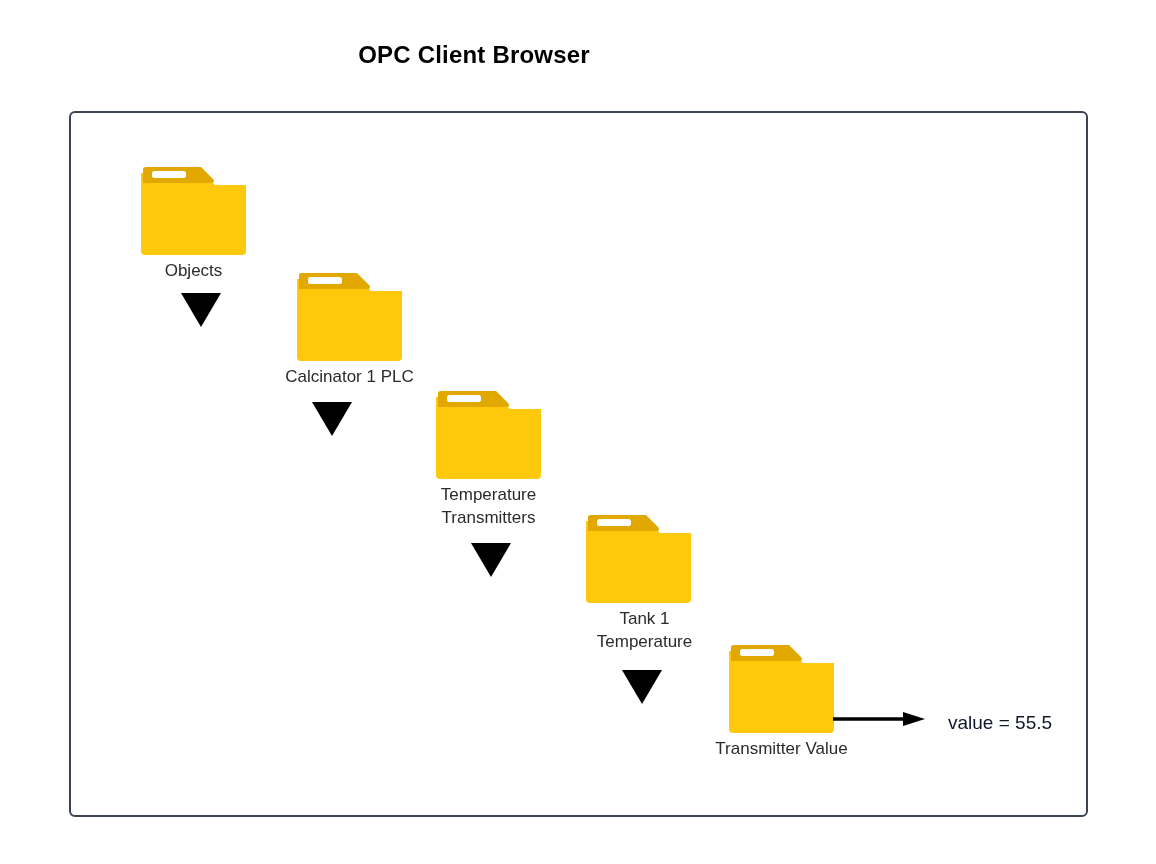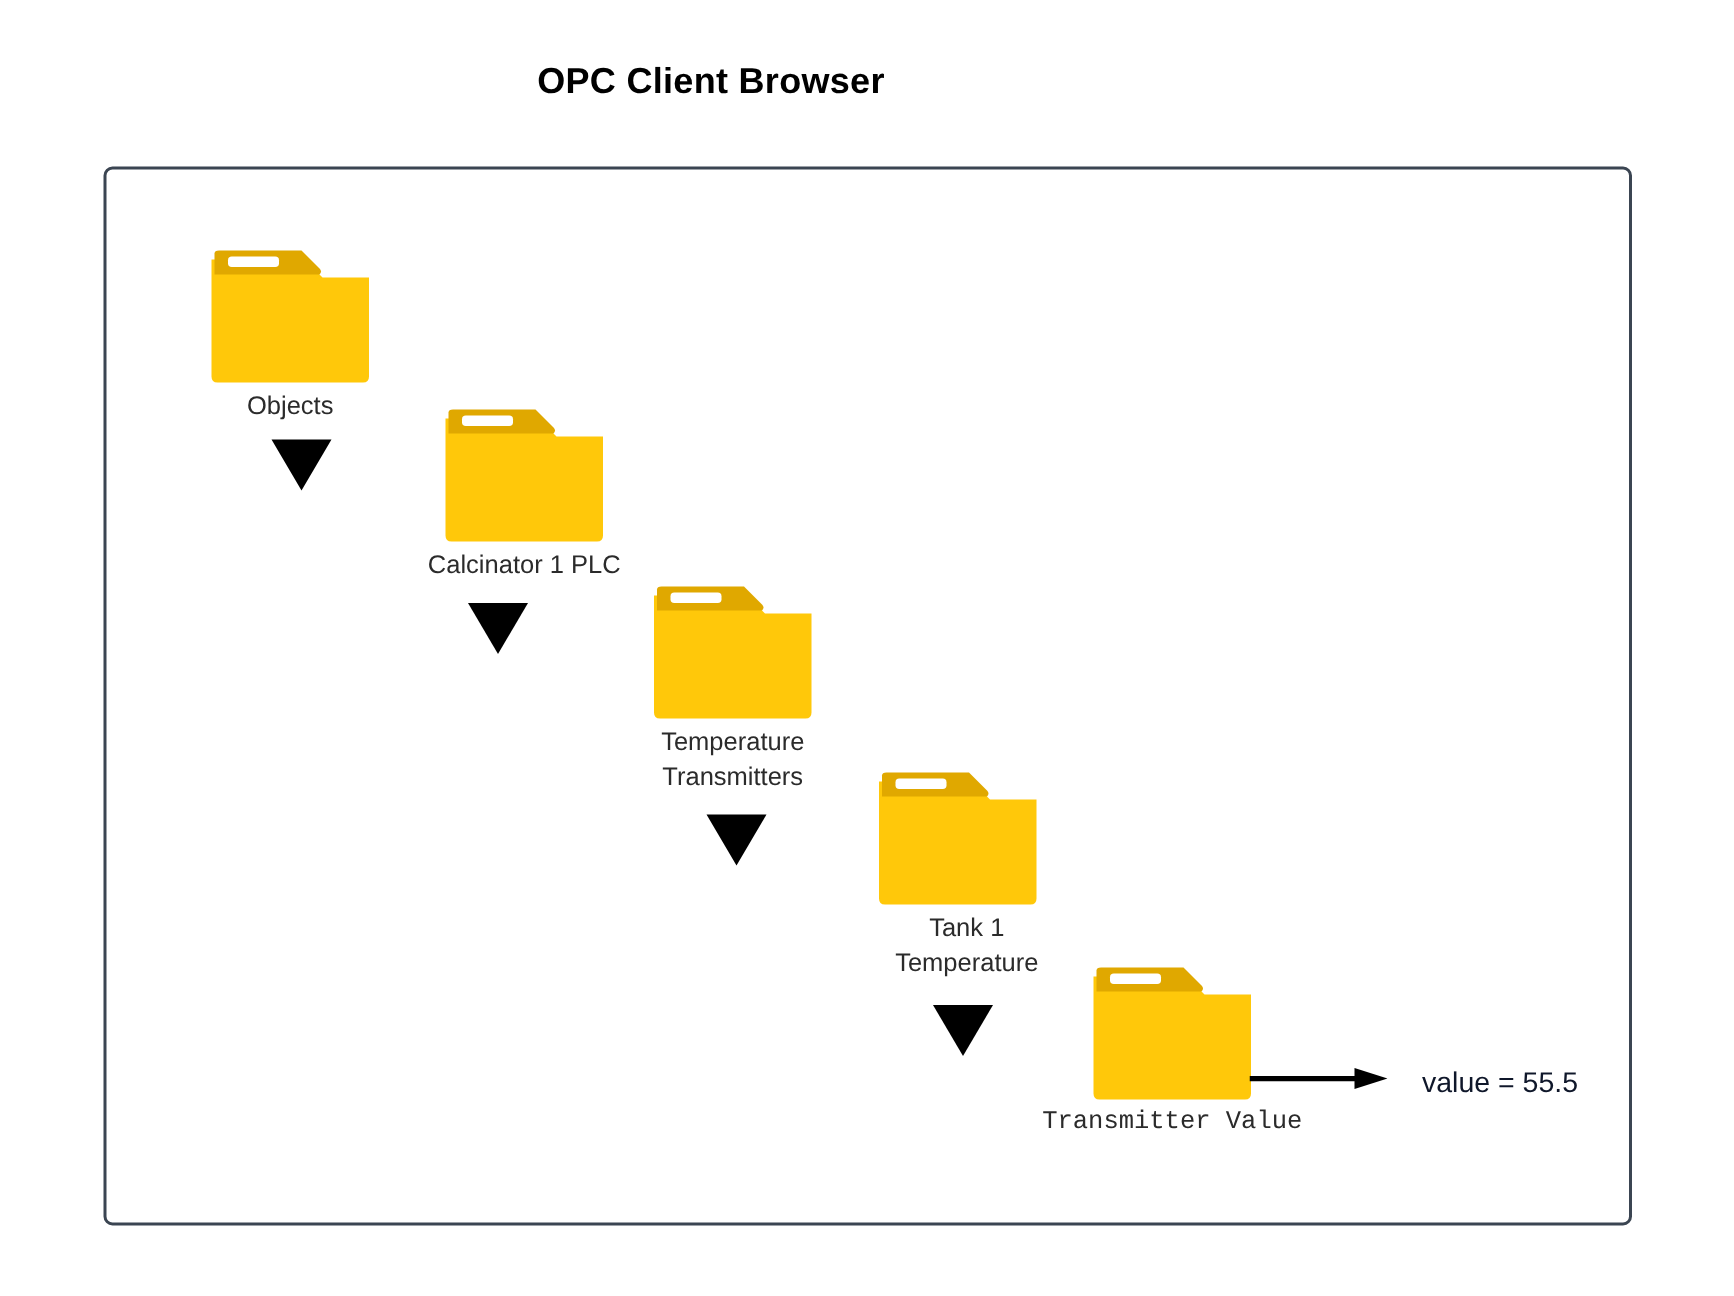--- a/index.html
+++ b/index.html
@@ -154,21 +154,21 @@
   <div class="down-arrow" style="left:551px; top:557px;"></div>
 
   <div class="node" style="left:658px; top:532px; width:105px;">
     <span class="folder">
       <svg width="105" height="88" viewBox="0 0 105 88">
         <path d="M0,6 L62,6 L74,18 L105,18 L105,84 Q105,88 101,88 L4,88 Q0,88 0,84 Z" fill="#FFC80A"></path>
         <path d="M2,2 Q2,0 5,0 L60,0 L72,12 Q74,14 72,16 L2,16 Z" fill="#E0A800"></path>
         <rect x="11" y="4" width="34" height="7" rx="2.5" fill="#FFFFFF"></rect>
       </svg>
     </span>
-    <div class="node-label" style="top:92px; width:220px;font-family:Liberation Mono, monospace;">Transmitter Value</div>
+    <div class="node-label" style="top:92px; width:220px;">Transmitter Value</div>
   </div>
 
 </div>
 
 <div id="value-arrow">
   <svg width="92" height="14" viewBox="0 0 92 14">
     <line x1="0" y1="7" x2="72" y2="7" stroke="#000000" stroke-width="3.5"></line>
     <polygon points="70,0 92,7 70,14" fill="#000000"></polygon>
   </svg>
 </div>

